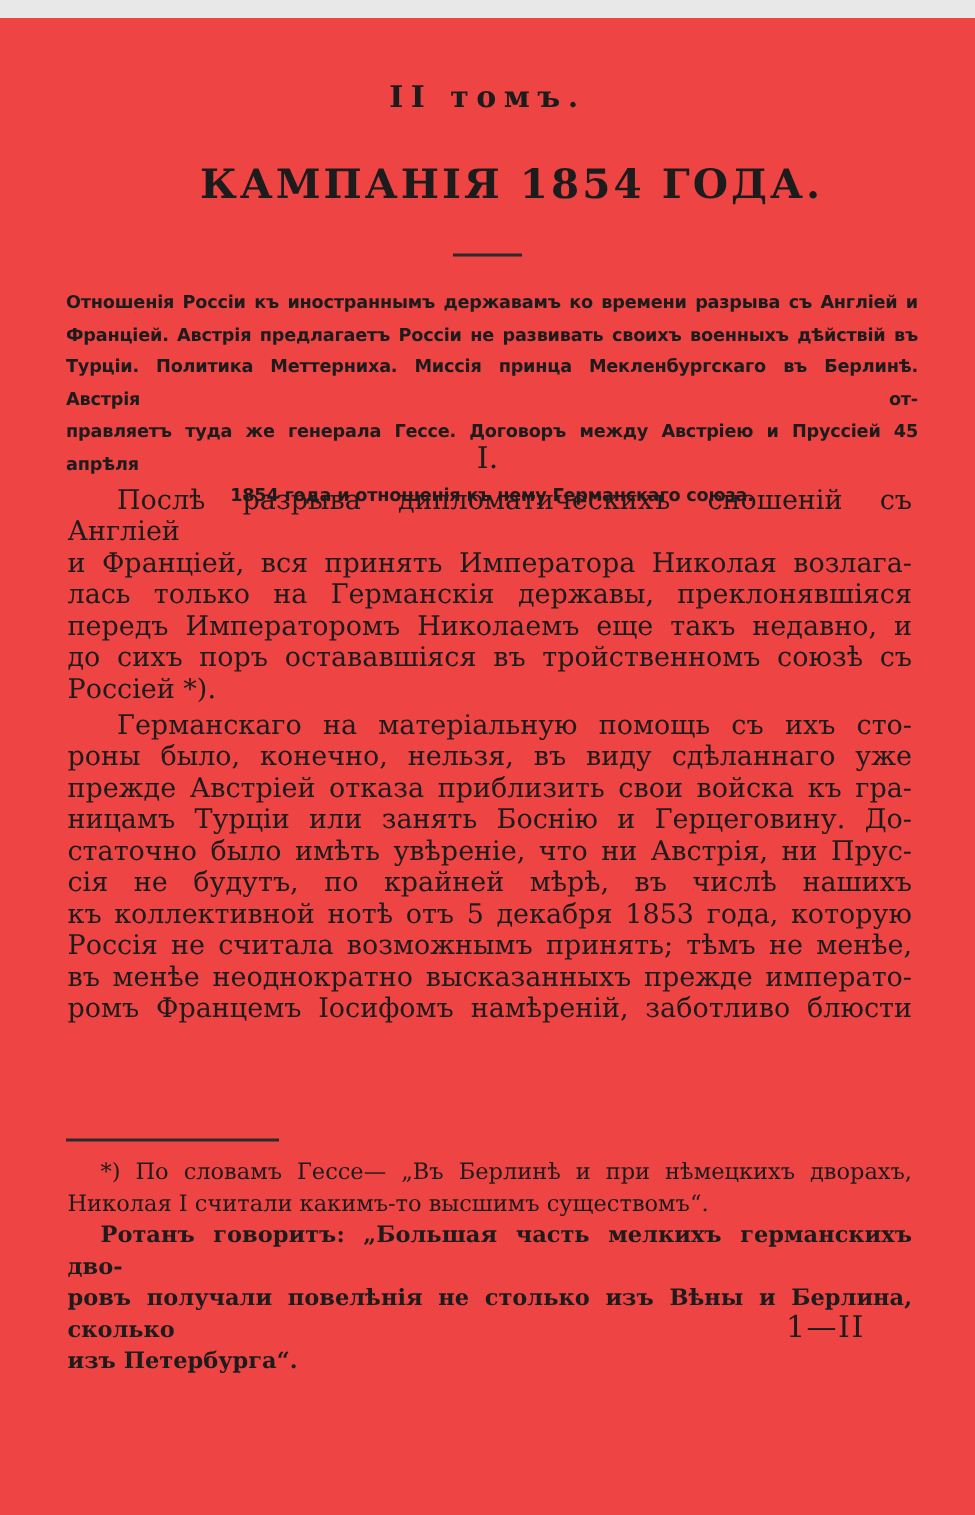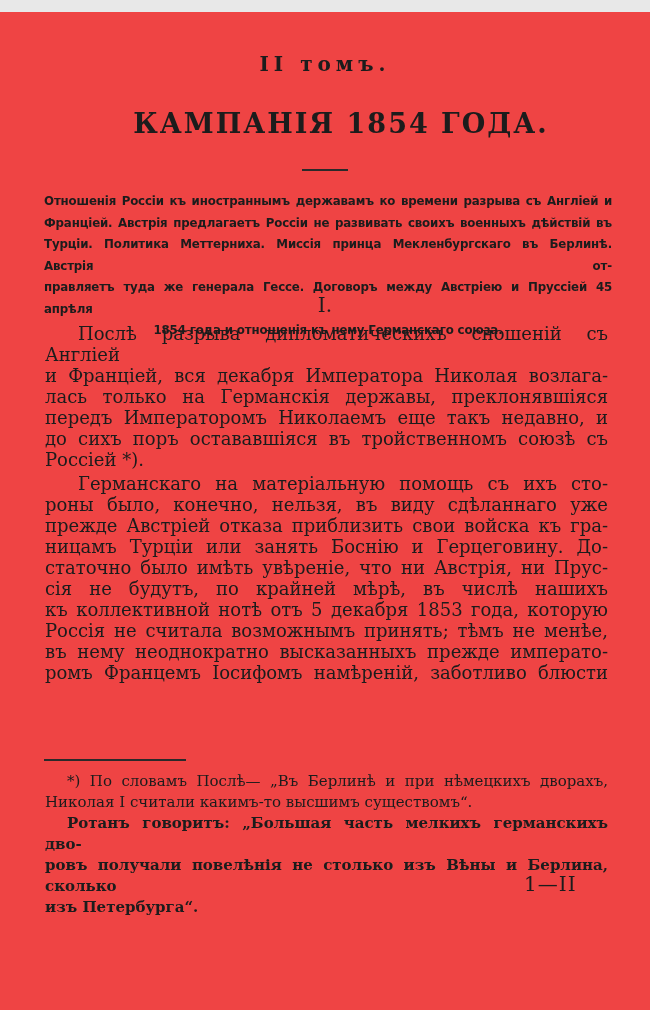--- a/index.html
+++ b/index.html
@@ -142,48 +142,48 @@
         <div>правляетъ туда же генерала Гессе. Договоръ между Австріею и Пруссіей 45 апрѣля</div>
       </div>
     <div class="summary-last">1854 года и отношенія къ нему Германскаго союза.</div>
   </div>
 
   <div class="chapter-number">I.</div>
 
   <div class="paragraph para-1 p-indent">
     <div class="jlines">
         <div>Послѣ разрыва дипломатическихъ сношеній съ Англіей</div>
-        <div>и Франціей, вся декабря Императора Николая возлага-</div>
+        <div>и Франціей, вся принять Императора Николая возлага-</div>
         <div>лась только на Германскія державы, преклонявшіяся</div>
         <div>передъ Императоромъ Николаемъ еще такъ недавно, и</div>
         <div>до сихъ поръ остававшіяся въ тройственномъ союзѣ съ</div>
       </div>
     <div class="last-line">Россіей *).</div>
   </div>
 
   <div class="paragraph para-2 p-indent">
     <div class="jlines">
         <div>Германскаго на матеріальную помощь съ ихъ сто-</div>
         <div>роны было, конечно, нельзя, въ виду сдѣланнаго уже</div>
         <div>прежде Австріей отказа приблизить свои войска къ гра-</div>
         <div>ницамъ Турціи или занять Боснію и Герцеговину. До-</div>
         <div>статочно было имѣть увѣреніе, что ни Австрія, ни Прус-</div>
         <div>сія не будутъ, по крайней мѣрѣ, въ числѣ нашихъ</div>
         <div>къ коллективной нотѣ отъ 5 декабря 1853 года, которую</div>
         <div>Россія не считала возможнымъ принять; тѣмъ не менѣе,</div>
-        <div>въ нему неоднократно высказанныхъ прежде императо-</div>
+        <div>въ менѣе неоднократно высказанныхъ прежде императо-</div>
         <div>ромъ Францемъ Іосифомъ намѣреній, заботливо блюсти</div>
       </div>
   </div>
 
   <div class="footnote-rule"></div>
 
   <div class="footnote footnote-1 fn-indent">
     <div class="jlines">
-        <div>*) По словамъ Послѣ— „Въ Берлинѣ и при нѣмецкихъ дворахъ,</div>
+        <div>*) По словамъ Гессе— „Въ Берлинѣ и при нѣмецкихъ дворахъ,</div>
       </div>
     <div class="last-line">Николая I считали какимъ-то высшимъ существомъ“.</div>
   </div>
 
   <div class="footnote footnote-2 fn-indent">
     <div class="jlines">
         <div>Ротанъ говоритъ: „Большая часть мелкихъ германскихъ дво-</div>
         <div>ровъ получали повелѣнія не столько изъ Вѣны и Берлина, сколько</div>
       </div>
     <div class="last-line">изъ Петербурга“.</div>

